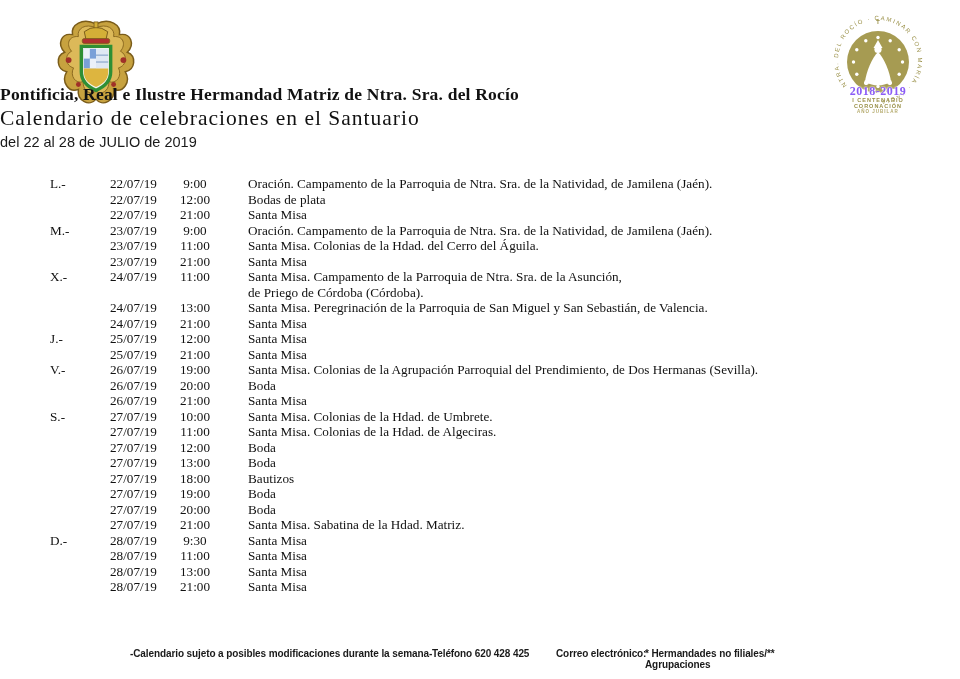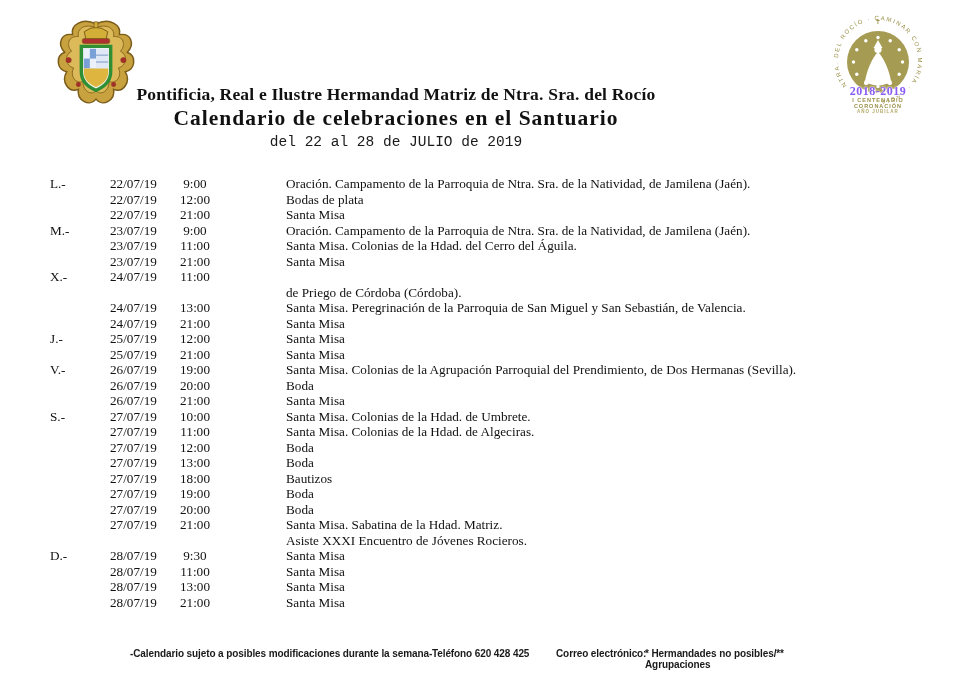--- a/index.html
+++ b/index.html
@@ -18,37 +18,37 @@
   .emblem-years {
     margin-top: -26px;
     font-family: "Liberation Serif", serif;
     font-weight: 700; font-size: 12px; color: #8b5cf6;
     text-shadow: 0 0 2px #ffffff, 0 0 2px #ffffff, 1px 1px 0 #ffffff;
     letter-spacing: 0.5px; line-height: 11px;
   }
   .emblem-line { font-family: "Liberation Sans", sans-serif; font-size: 5.5px; color: #9a9048; font-weight: 700; letter-spacing: 1px; line-height: 6px; }
   .emblem-line.last { color: #b3a96a; font-size: 4.5px; }
 
-  .titles { position: absolute; left: 0; top: 84px; width: 792px; text-align: center; }
+  .titles { position: absolute; left: 0; top: 84px; width: 792px; }
   .title-1 { font-size: 17.5px; font-weight: 700; letter-spacing: 0.2px; line-height: 21px; }
-  .title-2 { font-size: 21.5px; font-weight: 700; letter-spacing: 1px; line-height: 26px; }
-  .title-3 { font-family: Liberation Mono, monospace; font-size: 14.5px; font-weight: 400; line-height: 22px; color: #1a1a1a; }
+  .title-2 { font-size: 21.5px; font-weight: 400; letter-spacing: 1px; line-height: 26px; }
+  .title-3 { font-family: Liberation Sans, sans-serif; font-size: 14.5px; font-weight: 400; line-height: 22px; color: #1a1a1a; }
 
   
   .schedule { position: absolute; left: 0; top: 176px; width: 960px; }
   .row {
     display: grid;
     grid-template-columns: 110px 53px 64px 1fr;
     line-height: 15.5px; font-size: 13.2px;
     white-space: nowrap;
   }
   .c-day  { padding-left: 50px; }
   .c-date { }
   .c-time { text-align: center; }
-  .c-desc { padding-left: 21px; overflow: hidden; margin-left: 38px; }
+  .c-desc { padding-left: 21px; overflow: hidden; }
 
   
   .footer {
     position: absolute; top: 648px; left: 0; width: 823px; height: 16px;
     font-family: "Liberation Sans", sans-serif;
     font-size: 10px; font-weight: 700; color: #1a1a1a; letter-spacing: -0.1px;
   }
   .f-note   { position: absolute; left: 130px; }
   .f-phone  { position: absolute; left: 432px; }
   .f-email  { position: absolute; left: 532px; margin-left: 24px; }
@@ -170,20 +170,21 @@
         <span class="c-day"></span>
         <span class="c-date">23/07/19</span>
         <span class="c-time">21:00</span>
         <span class="c-desc">Santa Misa</span>
       </div>
 
       <div class="row">
         <span class="c-day">X.-</span>
         <span class="c-date">24/07/19</span>
         <span class="c-time">11:00</span>
+        <span class="c-desc">Santa Misa. Campamento de la Parroquia de Ntra. Sra. de la Asunción,</span>
       </div>
 
       <div class="row">
         <span class="c-day"></span>
         <span class="c-date"></span>
         <span class="c-time"></span>
         <span class="c-desc">de Priego de Córdoba (Córdoba).</span>
       </div>
 
       <div class="row">
@@ -294,21 +295,20 @@
         <span class="c-day"></span>
         <span class="c-date">27/07/19</span>
         <span class="c-time">21:00</span>
         <span class="c-desc">Santa Misa. Sabatina de la Hdad. Matriz.</span>
       </div>
 
       <div class="row">
         <span class="c-day"></span>
         <span class="c-date"></span>
         <span class="c-time"></span>
-        <span class="c-desc">Asiste XXXI Encuentro de Jóvenes Rocieros.</span>
       </div>
 
       <div class="row">
         <span class="c-day">D.-</span>
         <span class="c-date">28/07/19</span>
         <span class="c-time">9:30</span>
         <span class="c-desc">Santa Misa</span>
       </div>
 
       <div class="row">
@@ -330,16 +330,16 @@
         <span class="c-date">28/07/19</span>
         <span class="c-time">21:00</span>
         <span class="c-desc">Santa Misa</span>
       </div>
     </div>
 
   <div class="footer">
     <span class="f-note">-Calendario sujeto a posibles modificaciones durante la semana-</span>
     <span class="f-phone">Teléfono 620 428 425</span>
     <span class="f-email">Correo electrónico:</span>
-    <span class="f-legend">* Hermandades no posibles/** Agrupaciones</span>
+    <span class="f-legend">* Hermandades no filiales/** Agrupaciones</span>
   </div>
 
 </div>
 
 </body></html>

